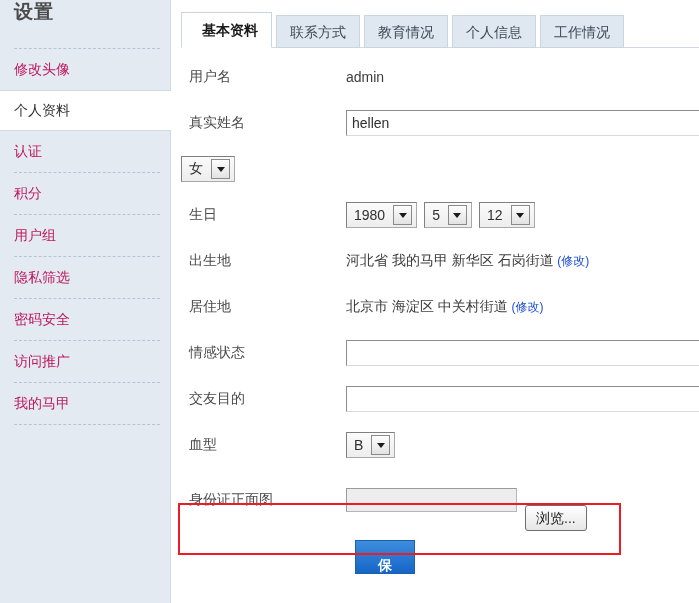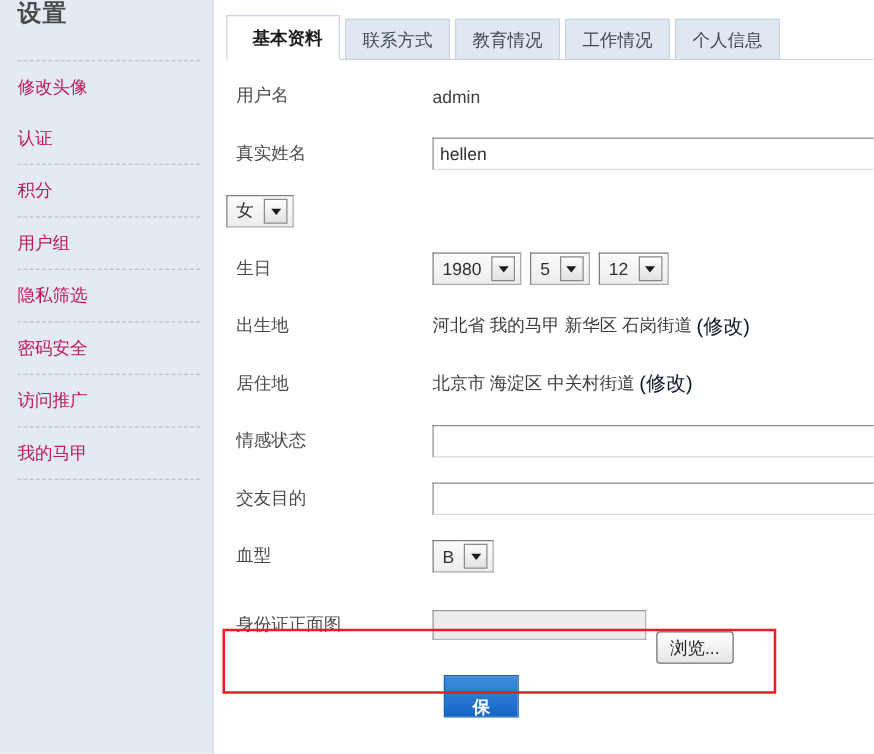--- a/index.html
+++ b/index.html
@@ -132,23 +132,23 @@
     flex: 1;
     display: flex;
     align-items: center;
     position: relative;
   }
   .static-val {
     font-size: 14px;
     color: #3c3c3c;
   }
   .link-edit {
-    color: #0f172a;
+    color: #1d4ed8;
     text-decoration: none;
-    font-size: 16px;
+    font-size: 12px;
     cursor: pointer;
   }
 
   
   .txt {
     height: 26px;
     width: 420px;
     border: 1px solid #aaaaaa;
     border-top-color: #8d8d8d;
     border-left-color: #8d8d8d;
@@ -263,20 +263,23 @@
 <div id="app">
 
   <div class="sidebar">
     <div class="sidebar-title">设置</div>
     <div class="sidebar-sep"></div>
 
     <div class="side-item">
       <span>修改头像</span>
     </div>
 
+    <div class="side-item active">
+      <span>个人资料</span>
+    </div>
 
     <div class="side-item">
       <span>认证</span>
     </div>
     <div class="sidebar-sep"></div>
 
     <div class="side-item">
       <span>积分</span>
     </div>
     <div class="sidebar-sep"></div>
@@ -313,24 +316,24 @@
       <div class="tab active">
         <span>基本资料</span>
       </div>
       <div class="tab">
         <span>联系方式</span>
       </div>
       <div class="tab">
         <span>教育情况</span>
       </div>
       <div class="tab">
+        <span>个人信息</span>
+      </div>
+      <div class="tab">
         <span>工作情况</span>
-      </div>
-      <div class="tab">
-        <span>个人信息</span>
       </div>
     </div>
 
     <div class="form">
 
       <div class="row">
         <div class="lbl">用户名</div>
         <div class="fld">
           <span class="static-val">admin</span>
         </div>

